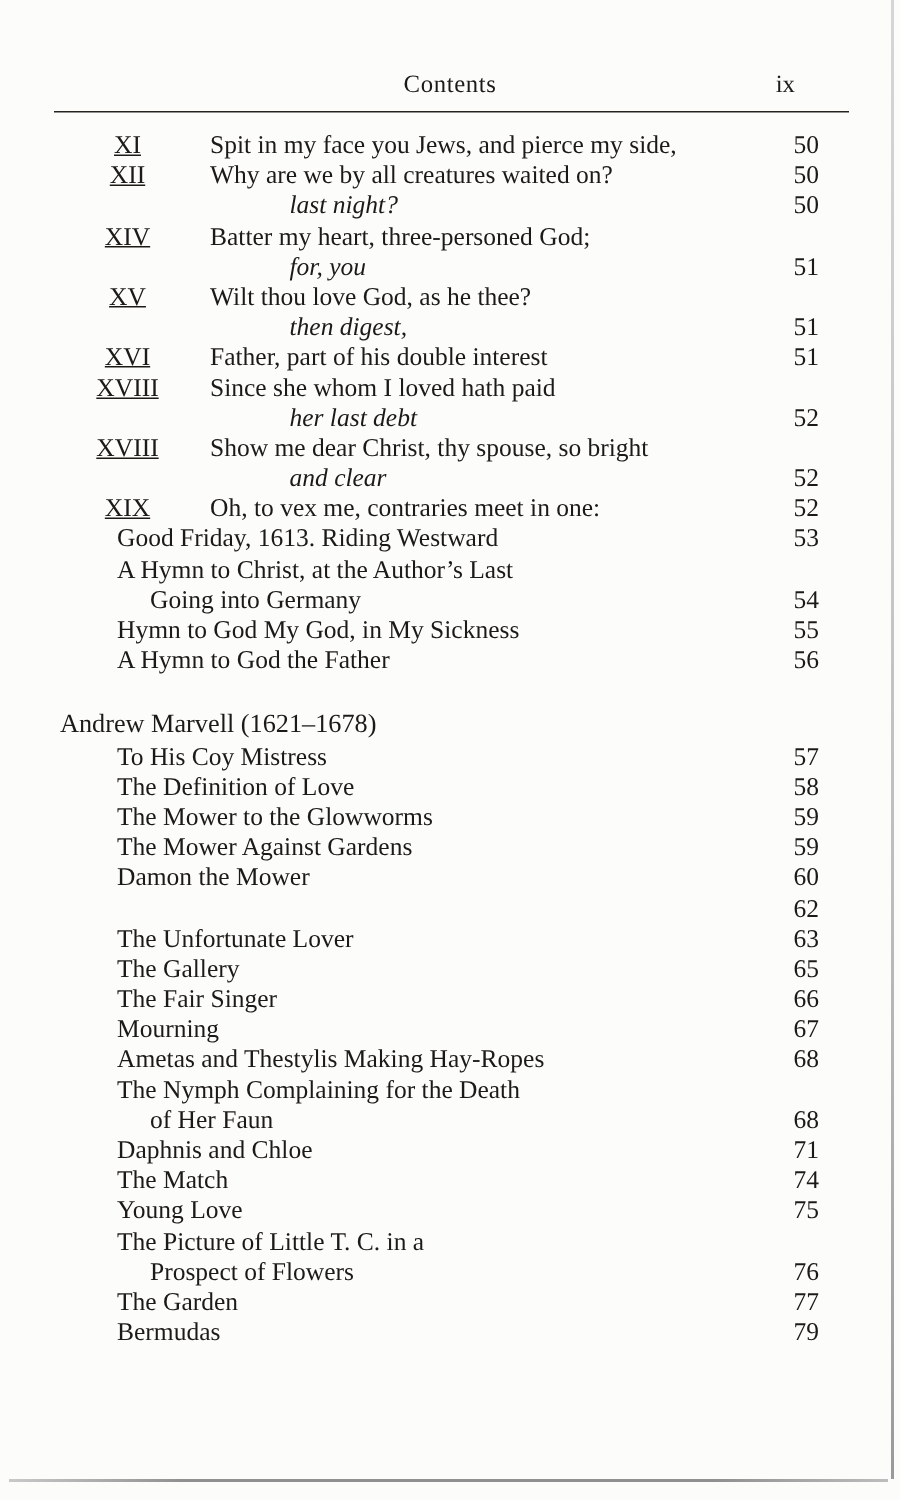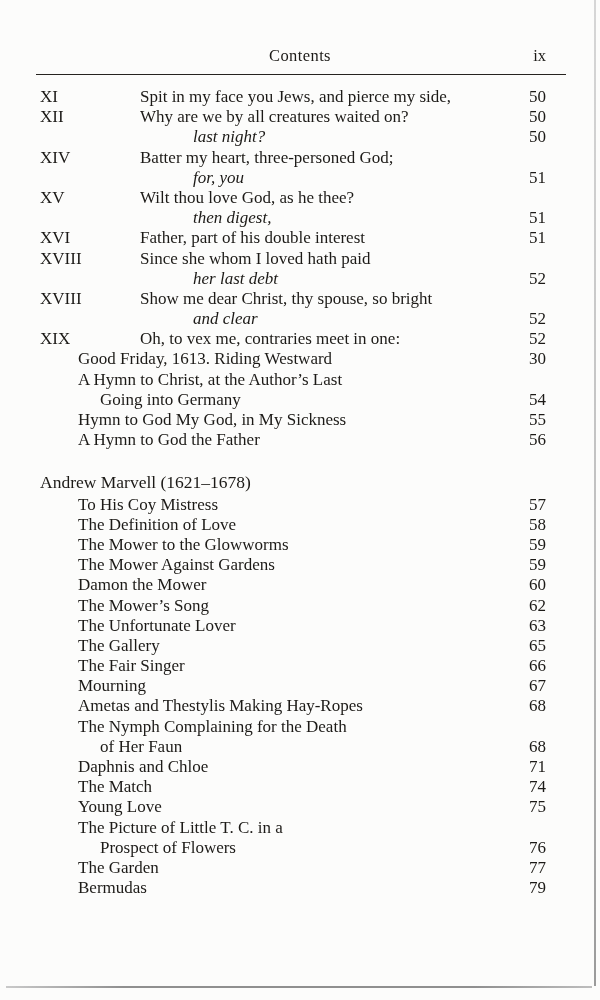--- a/index.html
+++ b/index.html
@@ -22,38 +22,38 @@
     position: absolute; right: 4px; top: 0; width: 2px; height: 986px;
     background: linear-gradient(to bottom, #d6d6d6, #bdbdbd 60%, #9a9a9a);
   }
 
   .header { position: relative; padding-top: 46px; height: 20px; }
   .header .title {
     display: block; text-align: center;
     font-size: 16.5px; letter-spacing: 0.4px;
   }
   .header .folio {
-    position: absolute; right: 54px; top: 46px; font-size: 16.5px;
+    position: absolute; right: 70px; top: 46px; font-size: 16.5px;
   }
   .rule {
     margin: 8px 34px 0 36px;
     border: none; border-top: 1.6px solid #26231f;
     height: 0;
   }
 
   .toc-body {
     padding: 12px 54px 0 40px;
     font-size: 17px;
   }
   .row {
     display: flex; align-items: baseline;
     height: 20.2px; line-height: 20.2px;
     white-space: nowrap;
   }
-  .num { flex: 0 0 90px; text-align: left; }
+  .num { flex: 0 0 90px; text-align: center; text-decoration: underline; }
   .txt.after-num { margin-left: 10px; }
   .txt.cont-num  { margin-left: 153px; font-style: italic; }
   .txt.plain     { margin-left: 38px; }
   .txt.cont-plain{ margin-left: 60px; }
   .fill { flex: 1 1 auto; min-width: 8px; }
   .pg { text-align: right; min-width: 26px; }
 
   .section-heading {
     font-weight: normal;
     font-size: 17.5px;
@@ -137,21 +137,21 @@
       </div>
       <div class="row">
         <span class="num">XIX</span>
         <span class="txt after-num">Oh, to vex me, contraries meet in one:</span>
         <span class="fill"></span>
         <span class="pg">52</span>
       </div>
       <div class="row">
         <span class="txt plain">Good Friday, 1613. Riding Westward</span>
         <span class="fill"></span>
-        <span class="pg">30</span>
+        <span class="pg">53</span>
       </div>
       <div class="row">
         <span class="txt plain">A Hymn to Christ, at the Author’s Last</span>
         <span class="fill"></span>
       </div>
       <div class="row">
         <span class="txt cont-plain">Going into Germany</span>
         <span class="fill"></span>
         <span class="pg">54</span>
       </div>
@@ -185,21 +185,20 @@
         <span class="txt plain">The Mower Against Gardens</span>
         <span class="fill"></span>
         <span class="pg">59</span>
       </div>
       <div class="row">
         <span class="txt plain">Damon the Mower</span>
         <span class="fill"></span>
         <span class="pg">60</span>
       </div>
       <div class="row">
-        <span class="txt plain">The Mower’s Song</span>
         <span class="fill"></span>
         <span class="pg">62</span>
       </div>
       <div class="row">
         <span class="txt plain">The Unfortunate Lover</span>
         <span class="fill"></span>
         <span class="pg">63</span>
       </div>
       <div class="row">
         <span class="txt plain">The Gallery</span>

